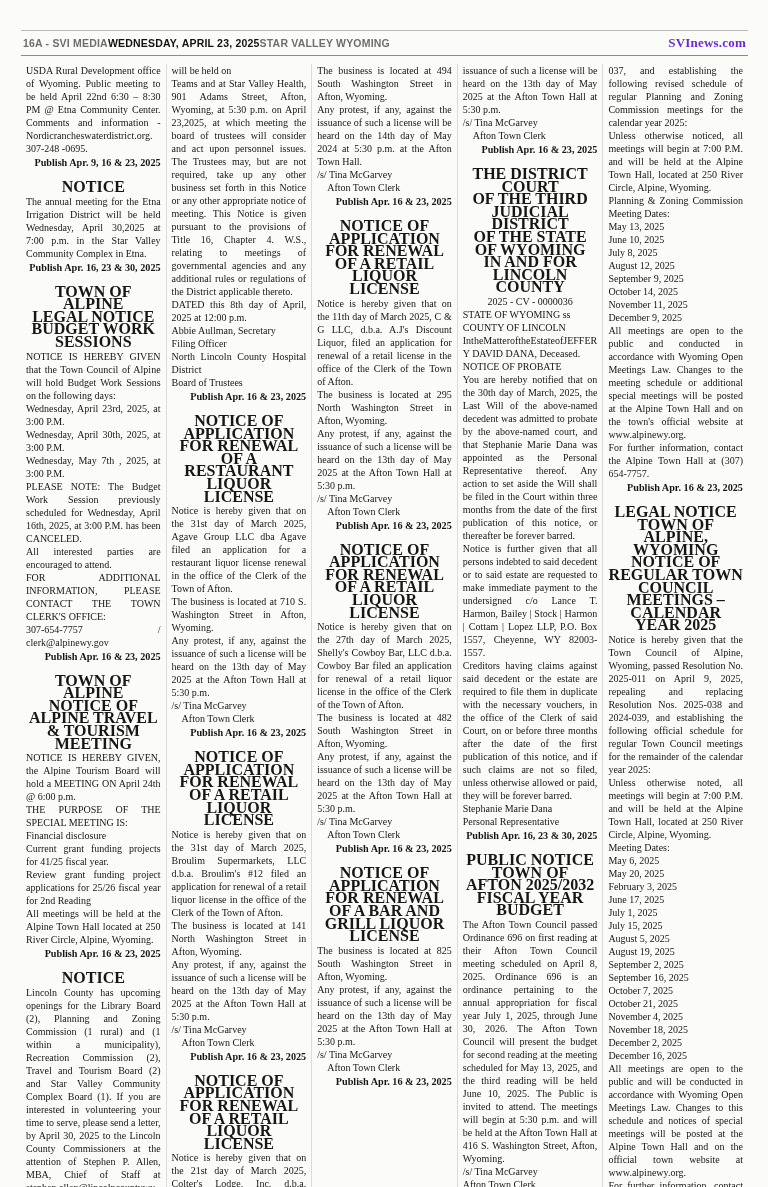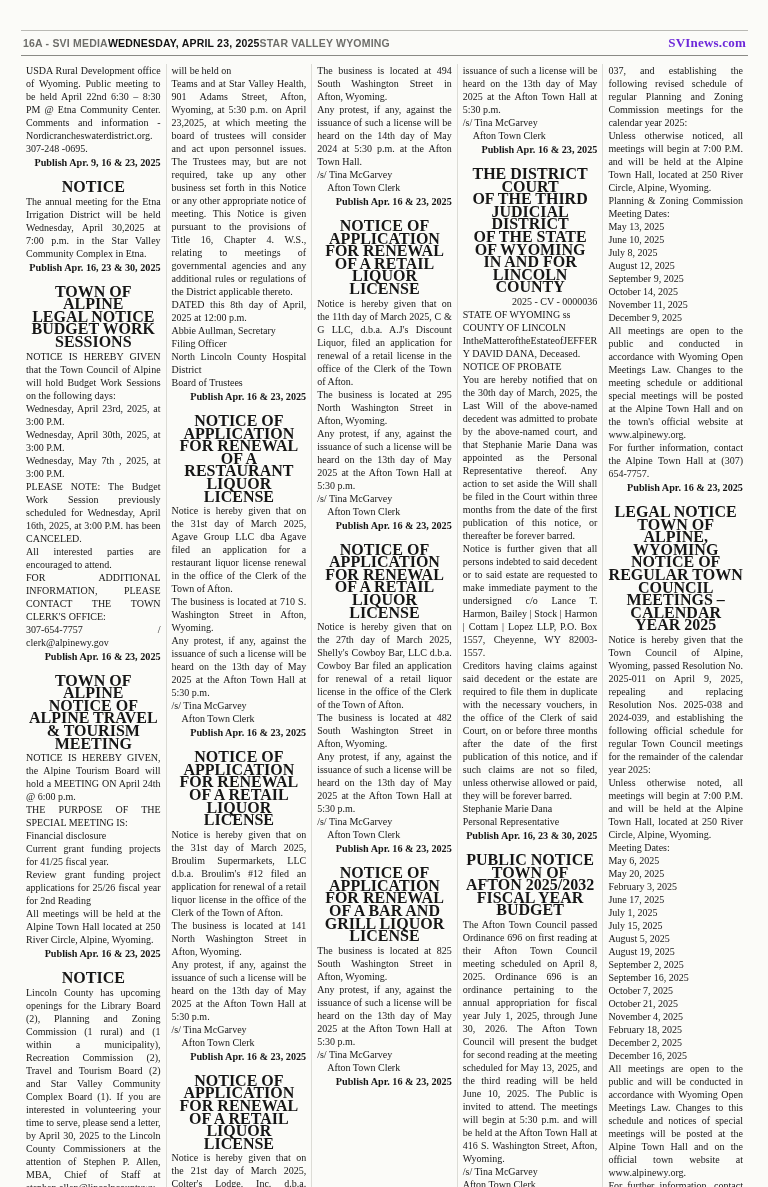--- a/index.html
+++ b/index.html
@@ -25,21 +25,21 @@
   .cols{display:flex;margin-top:8px;}
   .col{flex:1 1 0;min-width:0;padding:0 5px;box-sizing:border-box;}
   .col + .col{border-left:1px solid #dcdcd6;}
   .block{font-size:10px;line-height:13px;}
   .para{text-align:justify;text-justify:inter-word;word-break:break-word;}
   .heading{
     font-weight:bold;text-align:center;white-space:pre-line;
     margin:12px 0 1px 0;font-size:16px;line-height:12.6px;
   }
   .publish{font-weight:bold;text-align:right;margin:1px 0 0 0;font-size:10.2px;}
-  .centerline{text-align:right;}
+  .centerline{text-align:center;}
 </style>
 </head>
 <body>
 
 <div class="page">
   <div class="masthead">
     <div class="left">
       <span class="mh-muted">16A - SVI MEDIA</span>
       <span class="mh-strong">WEDNESDAY, APRIL 23, 2025</span>
       <span class="mh-muted">STAR VALLEY WYOMING</span>
@@ -207,21 +207,21 @@
         <div class="block para">June 17, 2025</div>
         <div class="block para">July 1, 2025</div>
         <div class="block para">July 15, 2025</div>
         <div class="block para">August 5, 2025</div>
         <div class="block para">August 19, 2025</div>
         <div class="block para">September 2, 2025</div>
         <div class="block para">September 16, 2025</div>
         <div class="block para">October 7, 2025</div>
         <div class="block para">October 21, 2025</div>
         <div class="block para">November 4, 2025</div>
-        <div class="block para">February 18, 2025</div>
+        <div class="block para">November 18, 2025</div>
         <div class="block para">December 2, 2025</div>
         <div class="block para">December 16, 2025</div>
         <div class="block para">All meetings are open to the public and will be conducted in accordance with Wyoming Open Meetings Law. Changes to this schedule and notices of special meetings will be posted at the Alpine Town Hall and on the official town website at www.alpinewy.org.</div>
         <div class="block para">For further information, contact the Alpine Town Hall at (307) 654-7757.</div>
         <div class="block publish">Publish Apr. 16 &amp; 23, 2025</div>
       </div>
   </div>
 </div>
 
 </body></html>

